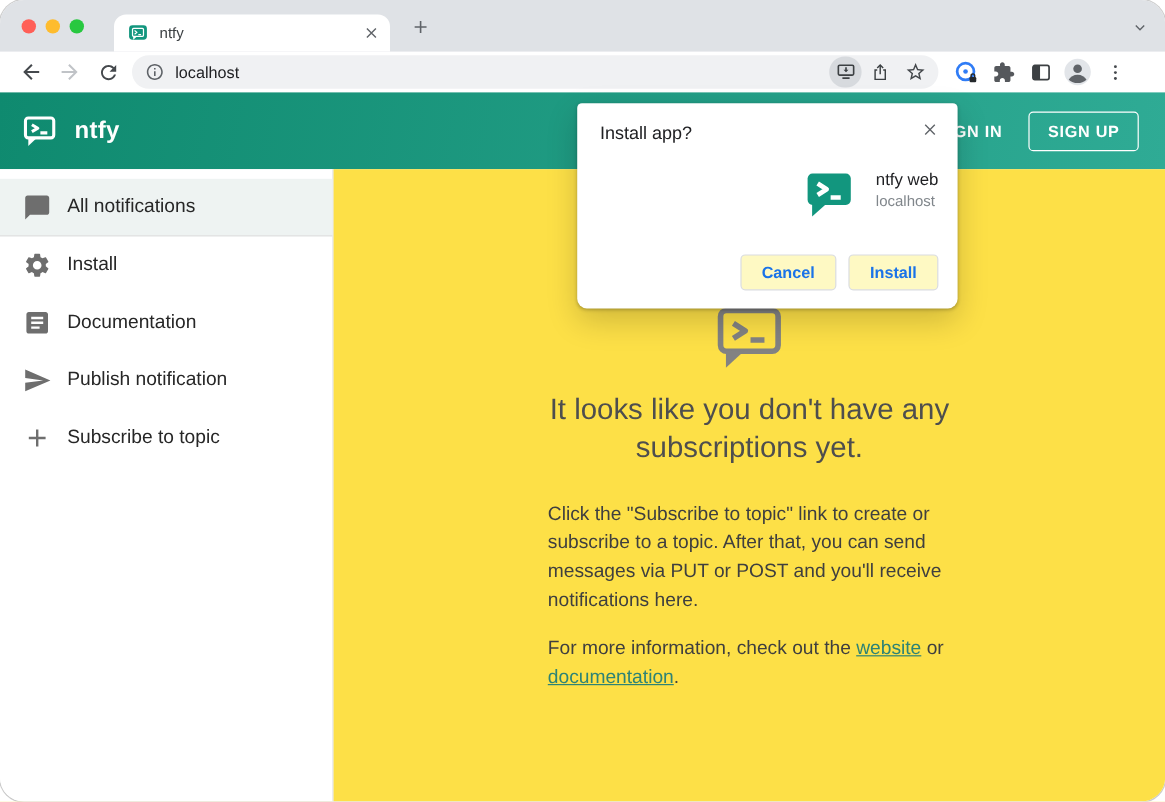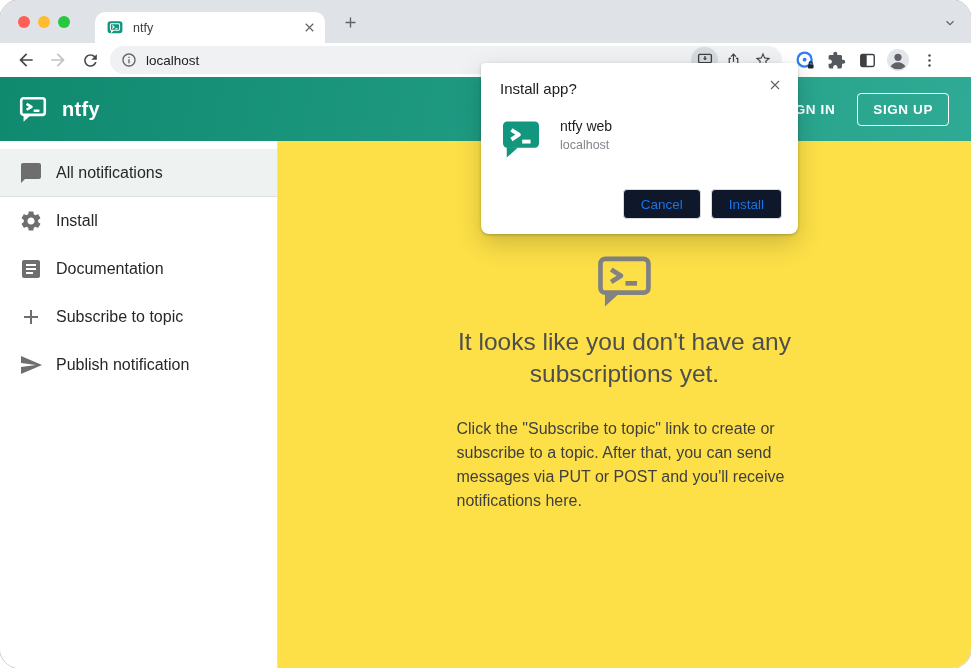--- a/index.html
+++ b/index.html
@@ -53,32 +53,32 @@
 
   .main { flex:1; background:#fde047; display:flex; justify-content:center; }
   .empty { width:336px; margin-top:112px; }
   .empty-logo { display:block; margin:0 auto; color:#828282; }
   .empty-h { font-size:24.5px; font-weight:400; color:#4e4e4e; text-align:center;
              line-height:1.32; margin:15px -45px 26px; }
   .empty p { font-size:16px; color:#3f3f3f; line-height:1.5; margin-bottom:16px; }
   .empty a { color:#2e8375; text-decoration:underline; cursor:pointer; }
 
   
-  .dialog { position:absolute; left:481px; top:63px; width:317px; background:#fff; z-index:20;
+  .dialog { position:absolute; left:481px; top:86px; width:317px; background:#fff; z-index:20;
             border-radius:4px 4px 8px 8px; padding:14px 16px 15px 19px;
             box-shadow:0 1px 3px rgba(0,0,0,.24), 0 10px 26px rgba(0,0,0,.18); }
   .dialog-title { font-size:15px; color:#202124; font-weight:400; margin-top:3px; }
   .dialog-close { position:absolute; top:9px; right:10px; width:26px; height:26px; }
-  .dialog-row { display:flex; margin-top:20px; }
+  .dialog-row { display:flex; margin-top:20px;justify-content:flex-end; }
   .dialog-texts { margin-left:18px; padding-top:1px; }
   .dlg-app-name { font-size:14px; color:#202124; }
   .dlg-app-origin { font-size:12.5px; color:#80868b; margin-top:4px; }
   .dialog-actions { display:flex; justify-content:flex-end; gap:10px; margin-top:30px; }
-  .dlg-btn { height:30px; padding:0 17px; background:#0f172a; border:1px solid #dadce0; border-radius:4px;
-             color:#1a73e8; font-family:inherit; font-size:13.5px; font-weight:normal; cursor:pointer; }
+  .dlg-btn { height:30px; padding:0 17px; background:#fef9c3; border:1px solid #dadce0; border-radius:4px;
+             color:#1a73e8; font-family:inherit; font-size:13.5px; font-weight:bold; cursor:pointer; }
 </style>
 </head>
 <body>
 
 <div class="window">
 
   <div class="tabbar">
     <div class="traffic">
       <span class="light-red"></span>
       <span class="light-yellow"></span>
@@ -233,45 +233,46 @@
         <span class="s-ic">
           <svg width="24" height="24" viewBox="0 0 24 24">
               <path d="M19 3H5c-1.1 0-2 .9-2 2v14c0 1.1.9 2 2 2h14c1.1 0 2-.9 2-2V5c0-1.1-.9-2-2-2zM14 17H7v-2h7v2zm3-4H7v-2h10v2zm0-4H7V7h10v2z" fill="currentColor"></path>
             </svg>
         </span>
         <span class="s-label">Documentation</span>
       </div>
       <div class="side-item">
         <span class="s-ic">
           <svg width="24" height="24" viewBox="0 0 24 24">
+              <path d="M2.01 21L23 12 2.01 3 2 10l15 2-15 2z" fill="currentColor"></path>
+            </svg>
+        </span>
+        <span class="s-label">Publish notification</span>
+      </div>
+      <div class="side-item">
+        <span class="s-ic">
+          <svg width="24" height="24" viewBox="0 0 24 24">
               <path d="M19 13h-6v6h-2v-6H5v-2h6V5h2v6h6v2z" fill="currentColor"></path>
             </svg>
         </span>
         <span class="s-label">Subscribe to topic</span>
-      </div>
-      <div class="side-item">
-        <span class="s-ic">
-          <svg width="24" height="24" viewBox="0 0 24 24">
-              <path d="M2.01 21L23 12 2.01 3 2 10l15 2-15 2z" fill="currentColor"></path>
-            </svg>
-        </span>
-        <span class="s-label">Publish notification</span>
       </div>
     </nav>
 
     <main class="main">
       <div class="empty">
         <svg class="empty-logo" width="64" height="58" viewBox="0 0 28 26">
           <rect x="3" y="2.6" width="21.5" height="15.2" rx="2.2" fill="none" stroke="currentColor" stroke-width="2.1"></rect>
           <path d="M5 17.5 5 24 11.5 18Z" fill="currentColor"></path>
           <path d="M7.8 7.4 12.2 10.2 7.8 13" fill="none" stroke="currentColor" stroke-width="2.1" stroke-linejoin="round"></path>
           <path d="M14.2 13.6h5.2" stroke="currentColor" stroke-width="2.1"></path>
         </svg>
         <h2 class="empty-h">It looks like you don't have any subscriptions yet.</h2>
         <p>Click the "Subscribe to topic" link to create or subscribe to a topic. After that, you can send messages via PUT or POST and you'll receive notifications here.</p>
+        <p><span>For more information, check out the </span><a>website</a><span> or </span><a>documentation</a><span>.</span></p>
       </div>
     </main>
   </div>
 
   <div class="dialog">
     <div class="dialog-title">Install app?</div>
     <button class="icon-btn dialog-close">
       <svg width="16" height="16" viewBox="0 0 24 24">
           <path d="M6 6l12 12M18 6L6 18" stroke="#5f6368" stroke-width="1.7" fill="none"></path>
         </svg>

